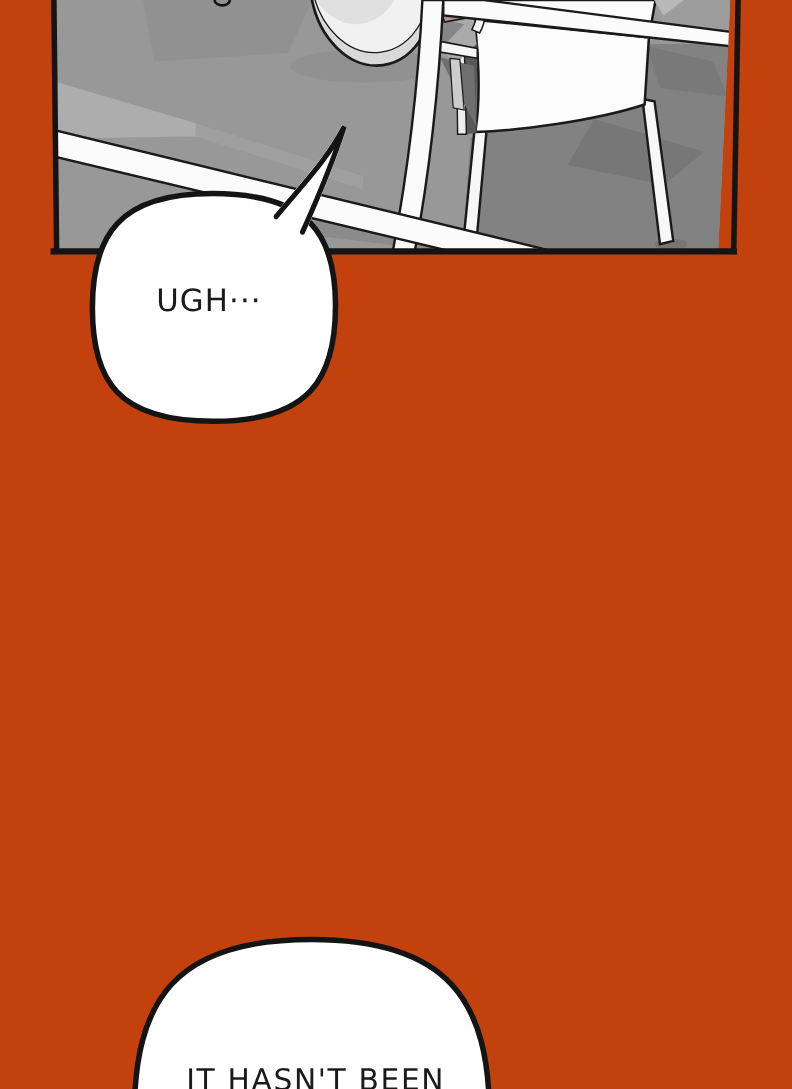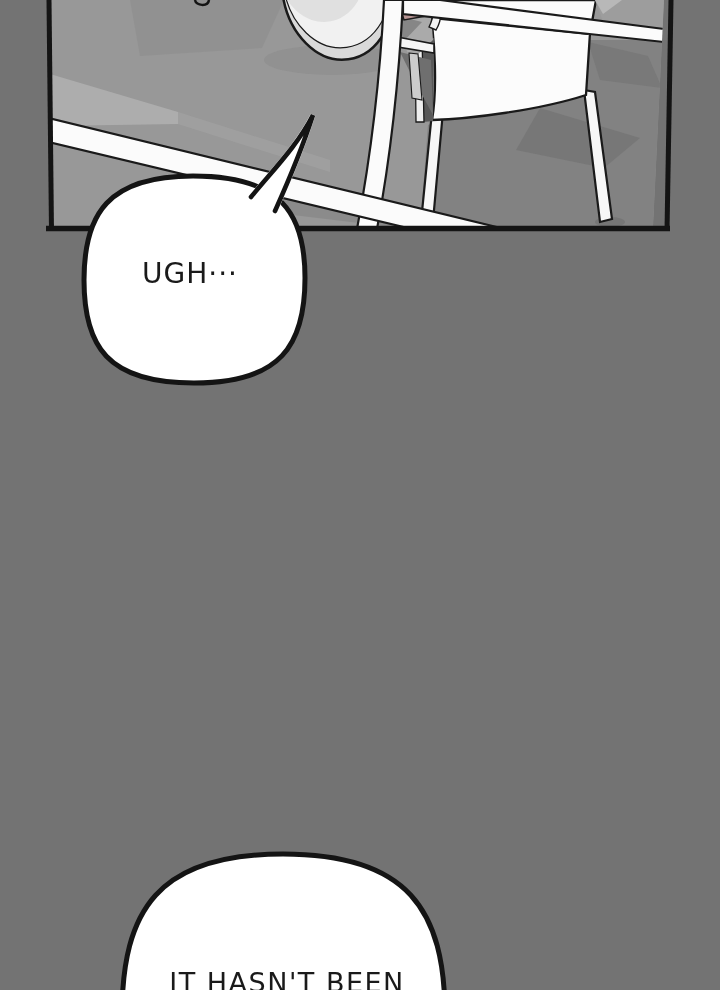--- a/index.html
+++ b/index.html
@@ -1,16 +1,16 @@
 <!DOCTYPE html>
 <html><head>
 <meta charset="utf-8">
 <style>
   html,body{margin:0;padding:0;background:#ffffff;}
-  .page{position:relative;width:720px;height:990px;overflow:hidden;background:#737373;
+  .page{position:relative;width:720px;height:990px;overflow:hidden;background:#c2410c;
         font-family:"DejaVu Sans","Liberation Sans",sans-serif;}
   .scene-svg{position:absolute;left:0;top:0;}
   .bubble-text{position:absolute;color:#1a1a1a;text-align:center;white-space:nowrap;
                font-weight:normal;user-select:none;}
   .bubble-text.t1{left:104px;top:257px;width:172px;font-size:28px;line-height:34px;letter-spacing:1px;}
   .bubble-text.t2{left:117px;top:966px;width:340px;font-size:27px;line-height:34px;letter-spacing:1.5px;}
 </style>
 </head>
 <body>
 

